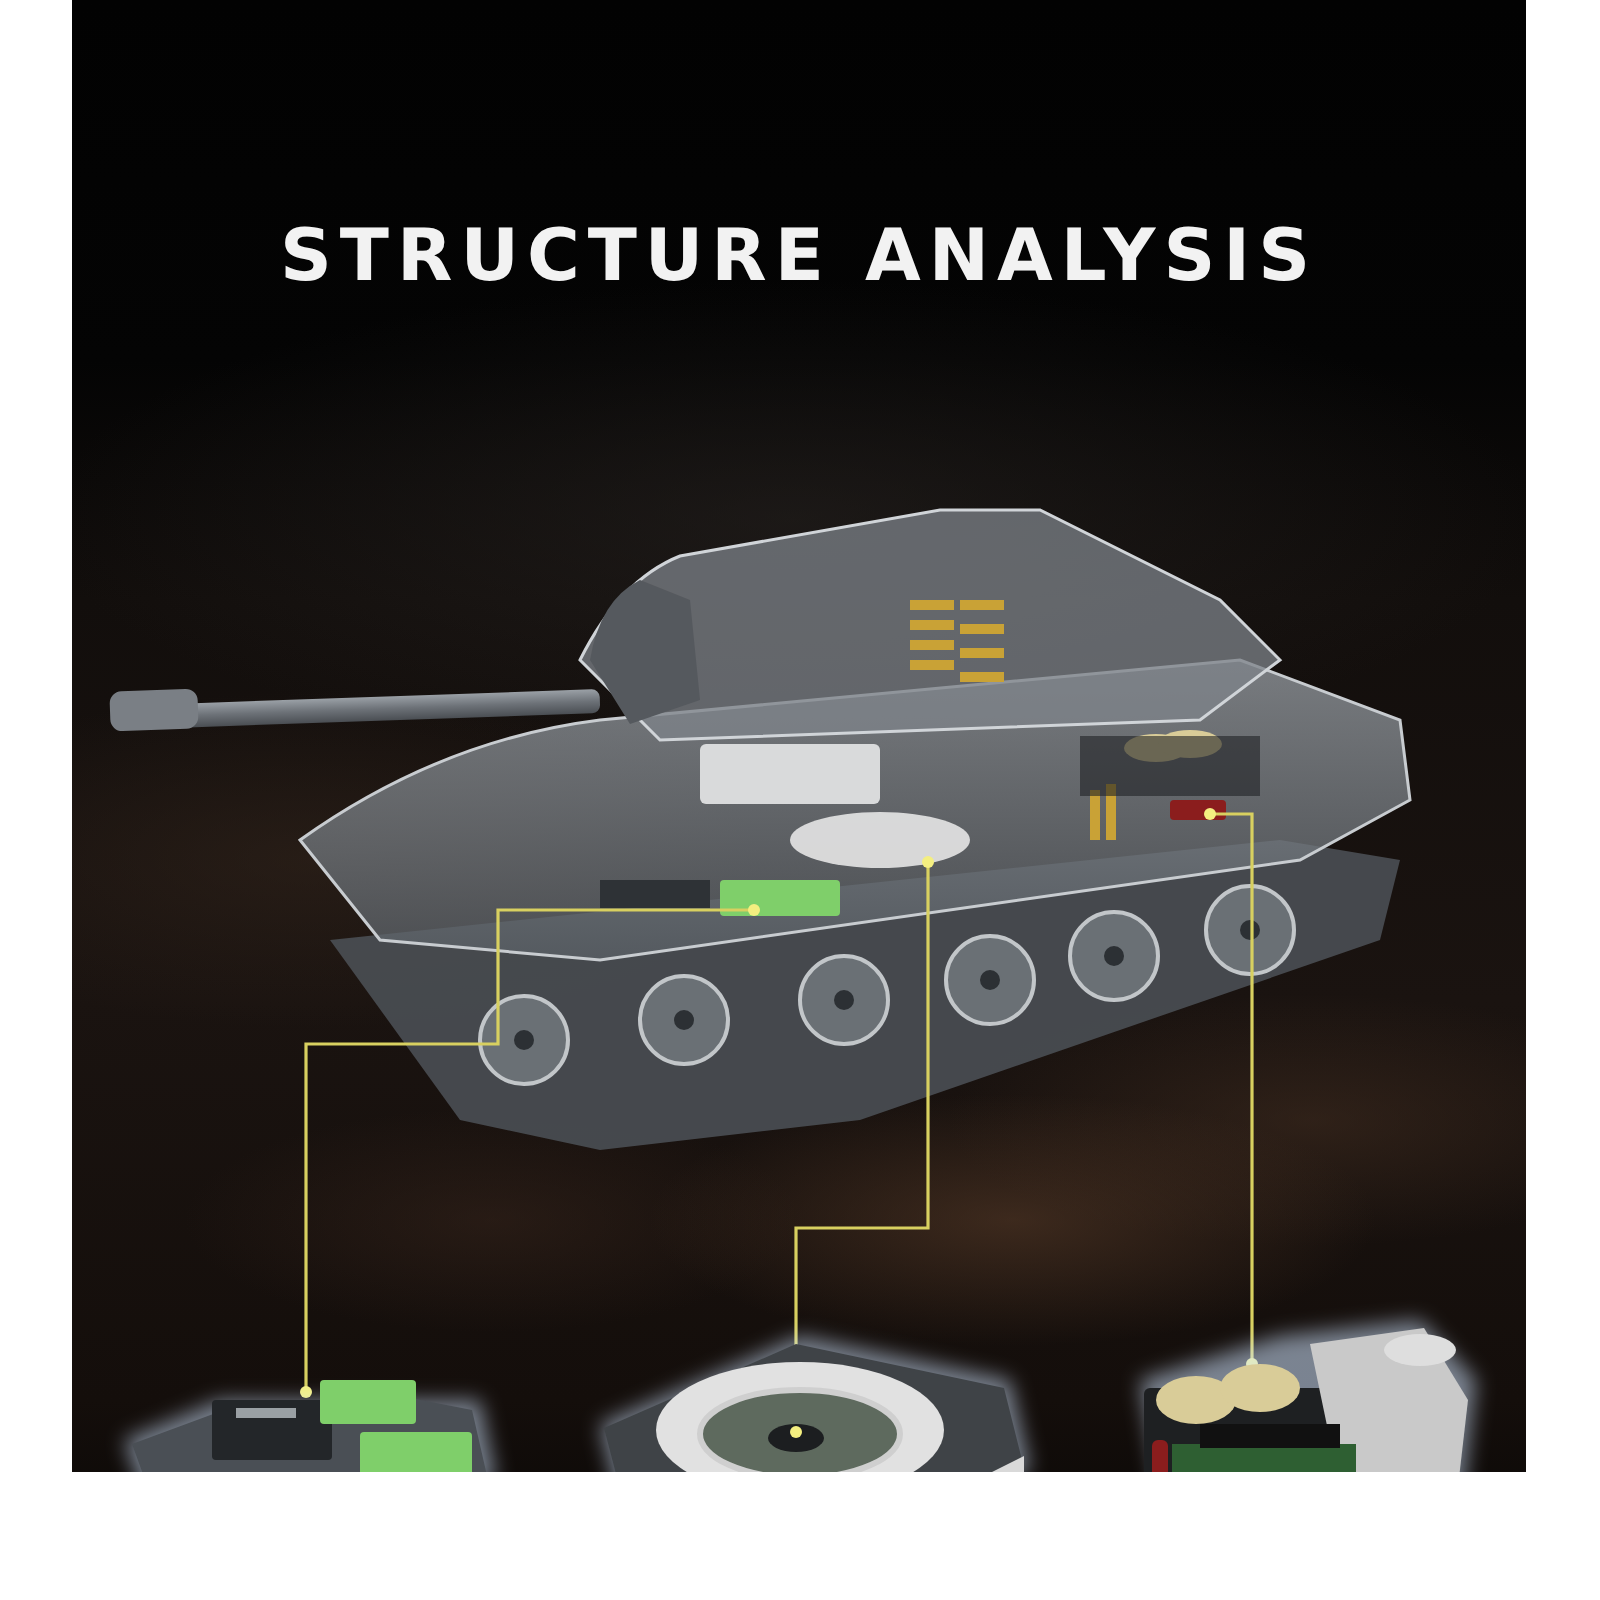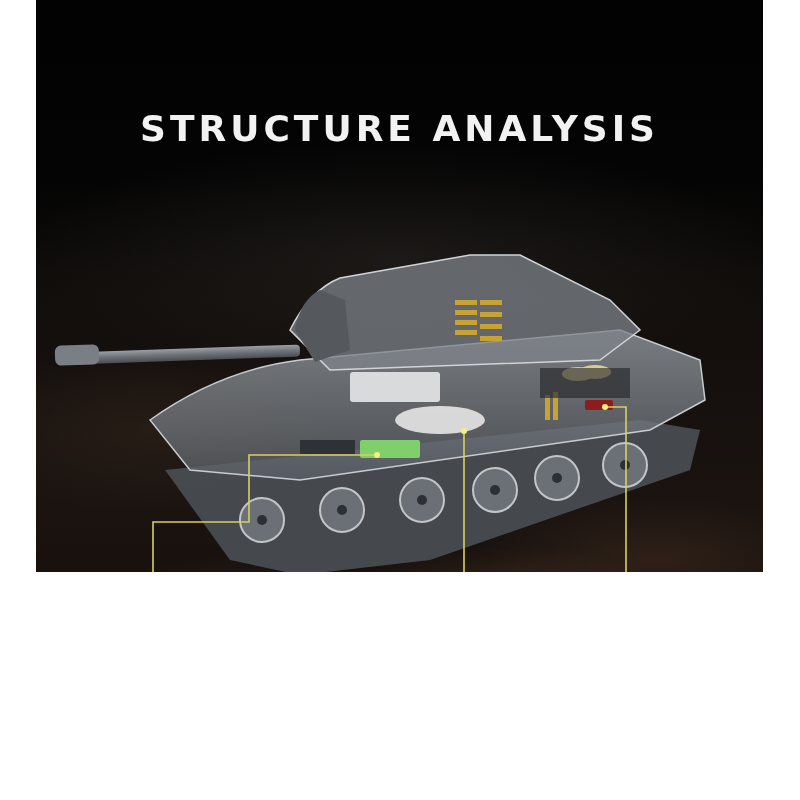--- a/index.html
+++ b/index.html
@@ -1,18 +1,18 @@
 <!DOCTYPE html>
 <html><head>
 <meta charset="utf-8">
 <style>
   html, body { margin:0; padding:0; background:#ffffff; }
   body { width:800px; height:800px; position:relative; overflow:hidden; font-family:"DejaVu Sans", sans-serif; }
   .panel {
-    position:absolute; left:36px; top:0; width:727px; height:572px;
+    position:absolute; left:36px; top:0; width:727px; height:736px;
     background:
       radial-gradient(ellipse 260px 90px at 470px 610px, rgba(92,62,42,0.55), rgba(0,0,0,0) 70%),
       radial-gradient(ellipse 220px 80px at 210px 610px, rgba(60,40,30,0.45), rgba(0,0,0,0) 70%),
       radial-gradient(ellipse 320px 120px at 120px 430px, rgba(55,40,30,0.5), rgba(0,0,0,0) 70%),
       radial-gradient(ellipse 260px 90px at 620px 560px, rgba(70,48,34,0.5), rgba(0,0,0,0) 70%),
       radial-gradient(ellipse 500px 160px at 360px 260px, rgba(40,36,34,0.55), rgba(0,0,0,0) 75%),
       linear-gradient(#020202 0px, #040404 180px, #120e0c 300px, #1a1310 500px, #140e0b 700px, #080605 800px);
     overflow:hidden;
   }
   .title {

